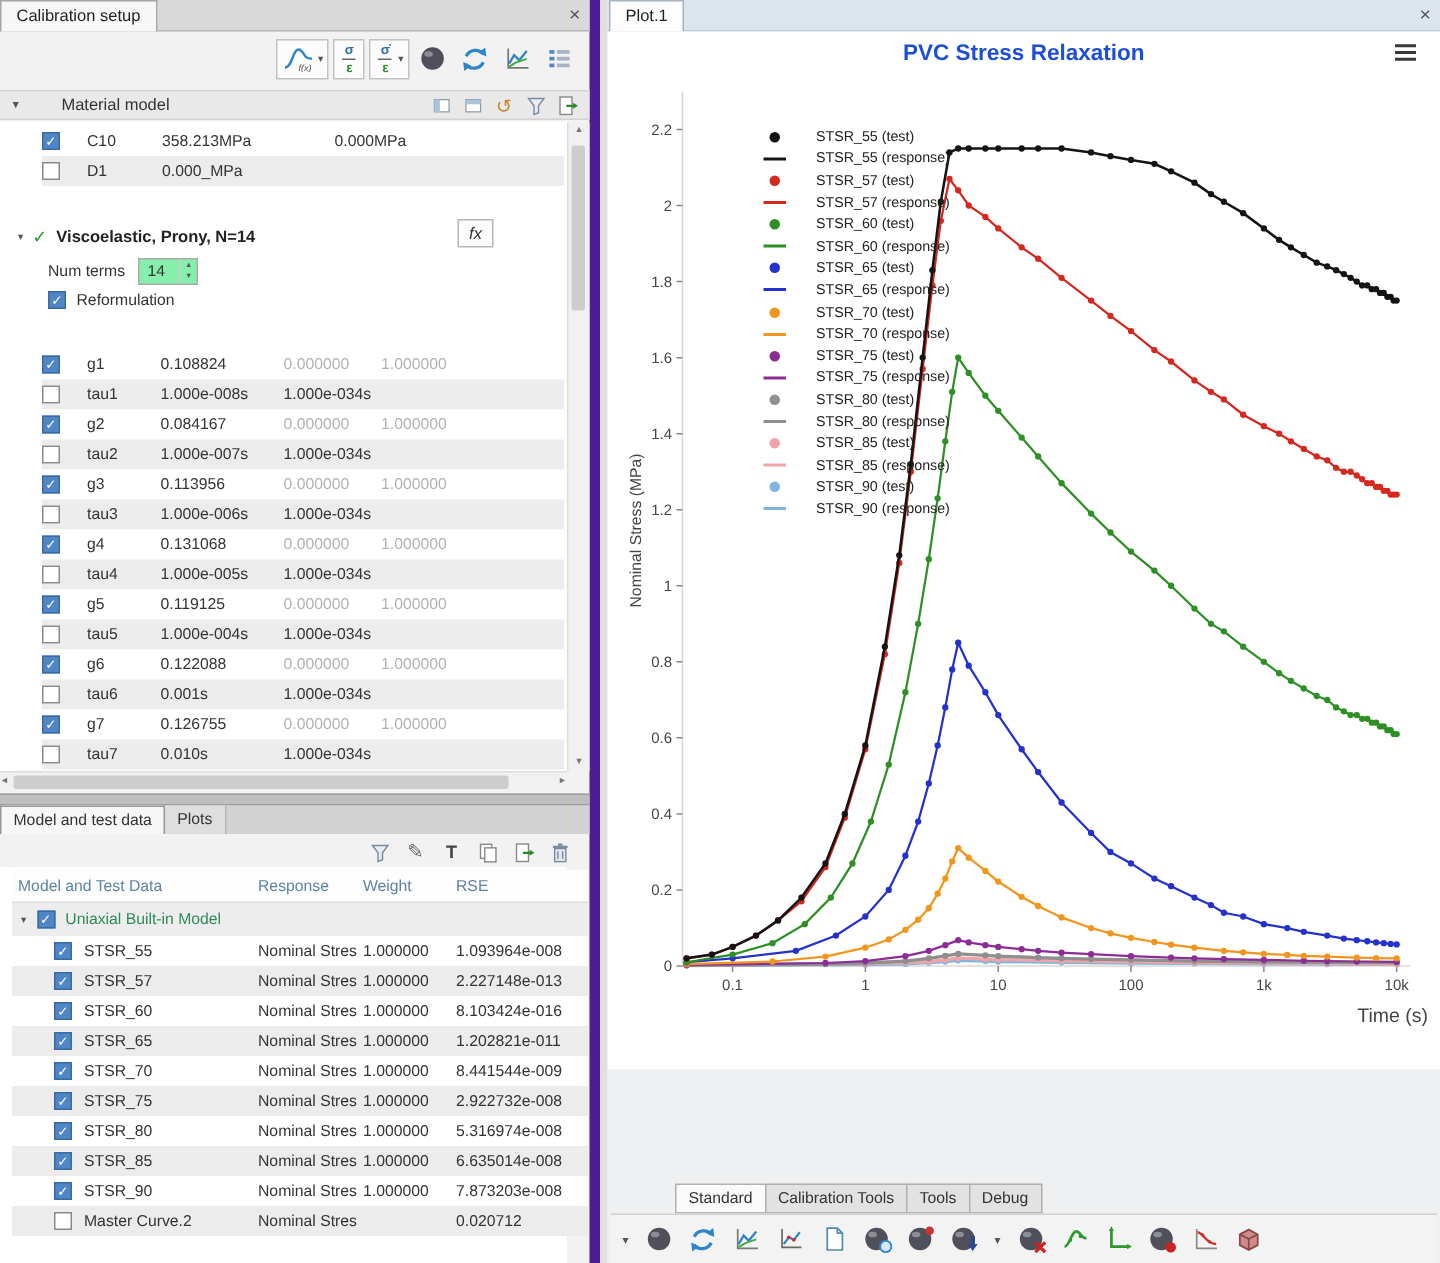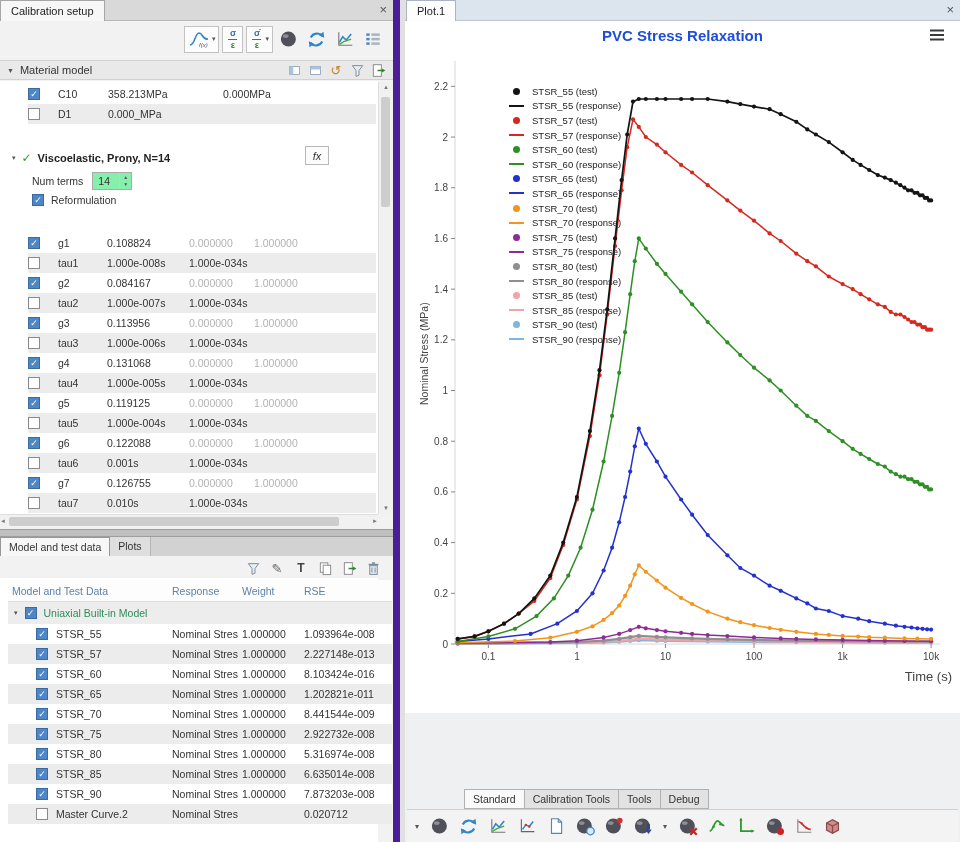--- a/index.html
+++ b/index.html
@@ -17,21 +17,21 @@
   .tb-btn { display:flex; align-items:center; border:1px solid #c2c2c2; background:#fcfcfc; height:27px; padding:0 3px; gap:2px; }
   .tb-icon { width:25px; height:27px; display:flex; align-items:center; justify-content:center; }
   .caret { font-size:7px; color:#555; }
   .frac { display:inline-flex; flex-direction:column; align-items:center; line-height:1; padding:0 2px; }
   .fr-num { color:#2e6fb0; font-size:9px; font-weight:bold; }
   .fr-bar { width:9px; height:1px; background:#666; margin:1px 0; }
   .fr-den { color:#2a8a2a; font-size:9px; font-weight:bold; }
 
   #mm-header { position:absolute; top:60px; left:0; right:0; height:20px; background:#e9e9e9; border-top:1px solid #d2d2d2; border-bottom:1px solid #d2d2d2; display:flex; align-items:center; padding:0 7px; gap:6px; }
   .tri { font-size:7px; color:#555; }
-  .sec-title { font-size:11px; color:#333; }
+  .sec-title { font-size:11px; color:#333;margin-left:21px; }
   .hdr-icons { margin-left:auto; display:flex; gap:5px; align-items:center; }
   .sm-icon { width:16px; height:16px; display:flex; align-items:center; justify-content:center; font-size:12px; color:#777; }
 
   #param-bg { position:absolute; top:81px; left:0; width:378px; height:433px; background:#ffffff; }
   #mm-table { position:absolute; top:84px; left:28px; width:348px; }
   .mm-row { display:grid; grid-template-columns:26px 50px 115px 92px 1fr; height:20px; align-items:center; background:#fff; font-size:10.5px; }
   .mm-row.alt { background:#ececec; }
   .cell { padding-left:4px; overflow:hidden; white-space:nowrap; }
 
   #visco-header { position:absolute; top:148px; left:12px; height:20px; display:flex; align-items:center; gap:6px; }
@@ -82,29 +82,29 @@
   
   #pane-divider { position:absolute; left:400px; top:0; width:5px; height:842px; background:#e0e0e0; }
   #right-pane { position:absolute; left:405px; top:0; width:555px; height:842px; background:#f0f0f0; }
   #right-tabbar { position:absolute; top:0; left:0; right:0; height:21px; background:#dce5ee; border-bottom:1px solid #bcc8d4; }
   #plot-tab { left:1px; background:#fdfdfd; border-color:#aab4c0; }
   #plot-area { position:absolute; top:21px; left:0; width:555px; height:692px; background:#fff; }
   #chart-title { position:absolute; top:6px; left:0; width:100%; text-align:center; font-size:15px; font-weight:bold; color:#1d4ed8; }
   #plot-menu { position:absolute; top:6px; right:14px; width:18px; height:16px; }
   #chart-svg { position:absolute; left:0; top:0; }
   #legend { position:absolute; left:103px; top:63px; }
-  .lg-item { display:flex; align-items:center; height:14.6px; gap:8px; font-size:9.5px; color:#222; white-space:nowrap; }
+  .lg-item { display:flex; align-items:center; height:14.6px; gap:20px; font-size:9.5px; color:#222; white-space:nowrap; }
   .lg-marker-wrap { width:16px; display:flex; justify-content:center; align-items:center; }
   .lg-dot { width:7px; height:7px; border-radius:50%; }
   .lg-line { width:15px; height:2px; }
   #ylabel { position:absolute; left:13px; top:384px; transform:rotate(-90deg); transform-origin:0 0; font-size:10.5px; color:#444; white-space:nowrap; }
   #xlabel { position:absolute; left:62px; width:485px; top:648px; text-align:right; font-size:13px; color:#444; }
 
   #right-bottom { position:absolute; top:713px; left:0; right:0; bottom:0; background:#eff0f1; }
-  #ptabs { position:absolute; top:76px; left:59px; display:flex; }
+  #ptabs { position:absolute; top:76px; left:45px; display:flex; }
   .ptab { padding:3px 8px; font-size:10.5px; border:1px solid #b0b0b0; background:#e2e2e2; margin-right:-1px; color:#333; }
   .ptab.active { background:#fafafa; }
   #plot-toolbar { position:absolute; top:96px; left:2px; right:2px; height:33px; background:#f3f3f3; border-top:1px solid #d0d0d0; display:flex; align-items:center; gap:4px; padding-left:4px; }
   .pt-icon { width:25px; height:25px; display:flex; align-items:center; justify-content:center; }
   .caret-lg { font-size:8px; color:#555; width:12px; text-align:center; }
 </style>
 </head>
 <body>
 
 <div id="app">

